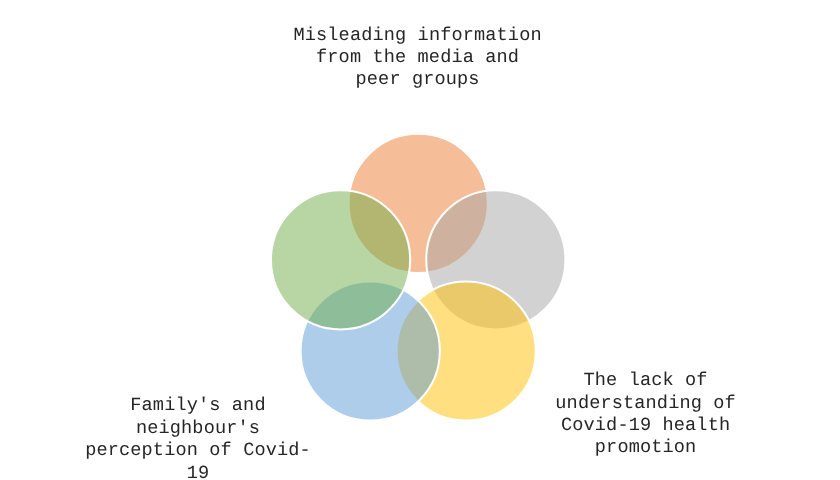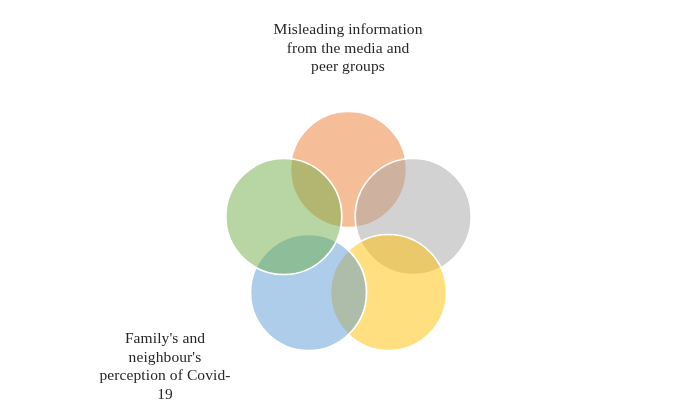--- a/index.html
+++ b/index.html
@@ -6,21 +6,21 @@
     margin: 0;
     padding: 0;
     background: #ffffff;
   }
   .stage {
     position: relative;
     width: 700px;
     height: 400px;
     background: #ffffff;
     overflow: hidden;
-    font-family: Liberation Serif, serif;
+    font-family: Liberation Mono, monospace;
   }
   .venn-svg {
     position: absolute;
     left: 0;
     top: 0;
     width: 700px;
     height: 400px;
   }
   .node-label {
     position: absolute;
@@ -44,20 +44,24 @@
       <circle cx="388.5" cy="292.5" r="58" fill="#FFC000" fill-opacity="0.5" stroke="#ffffff" stroke-width="1.7"></circle>
       <circle cx="308.5" cy="292.5" r="58" fill="#5B9BD5" fill-opacity="0.5" stroke="#ffffff" stroke-width="1.7"></circle>
       <circle cx="283.8" cy="216.5" r="58" fill="#70AD47" fill-opacity="0.5" stroke="#ffffff" stroke-width="1.7"></circle>
     </svg>
 
   <div class="node-label" style="left:348px; top:20px;">Misleading information
 from the media and
 peer groups</div>
 
 
+  <div class="node-label" style="left:538px; top:308px;">The lack of
+understanding of
+Covid-19 health
+promotion</div>
 
   <div class="node-label" style="left:165px; top:329px;">Family's and
 neighbour's
 perception of Covid-
 19</div>
 
 
 </div>
 
 </body></html>

